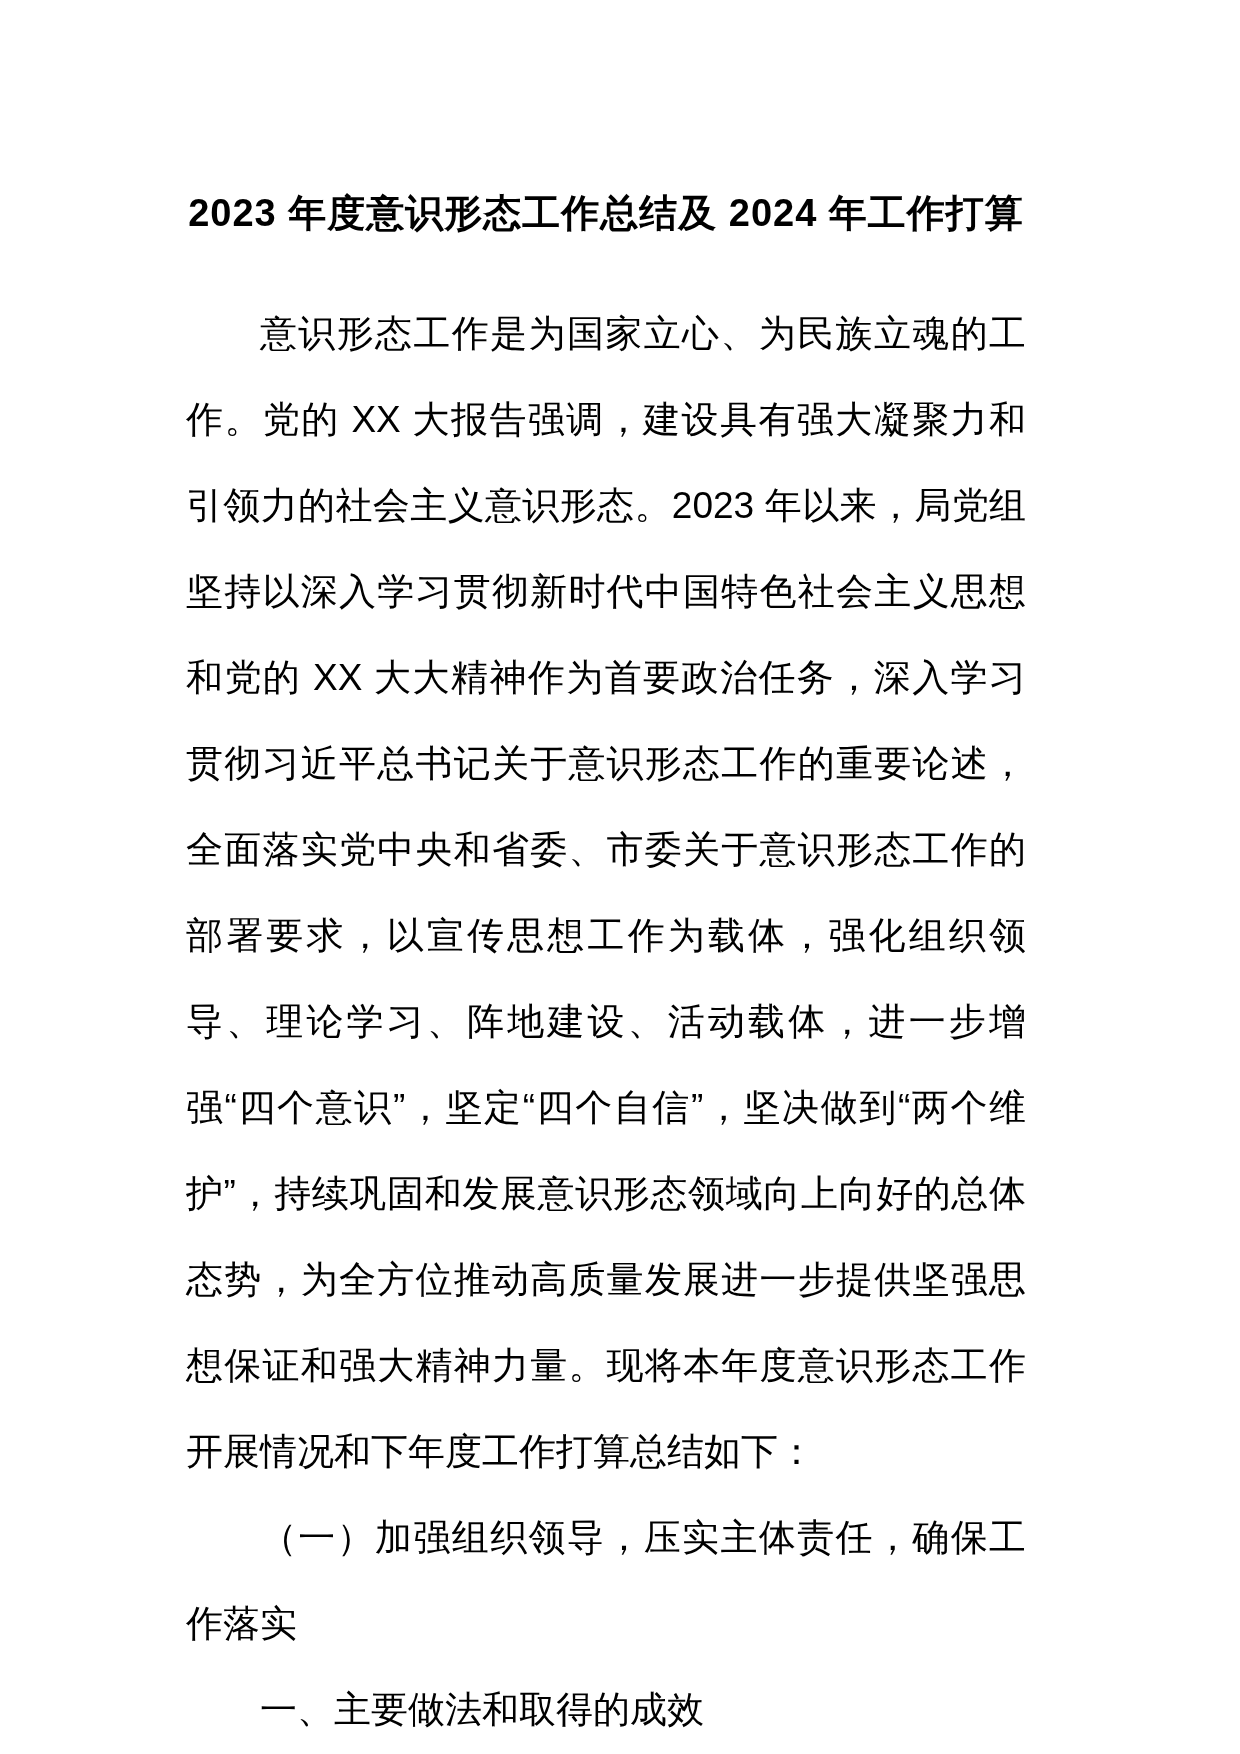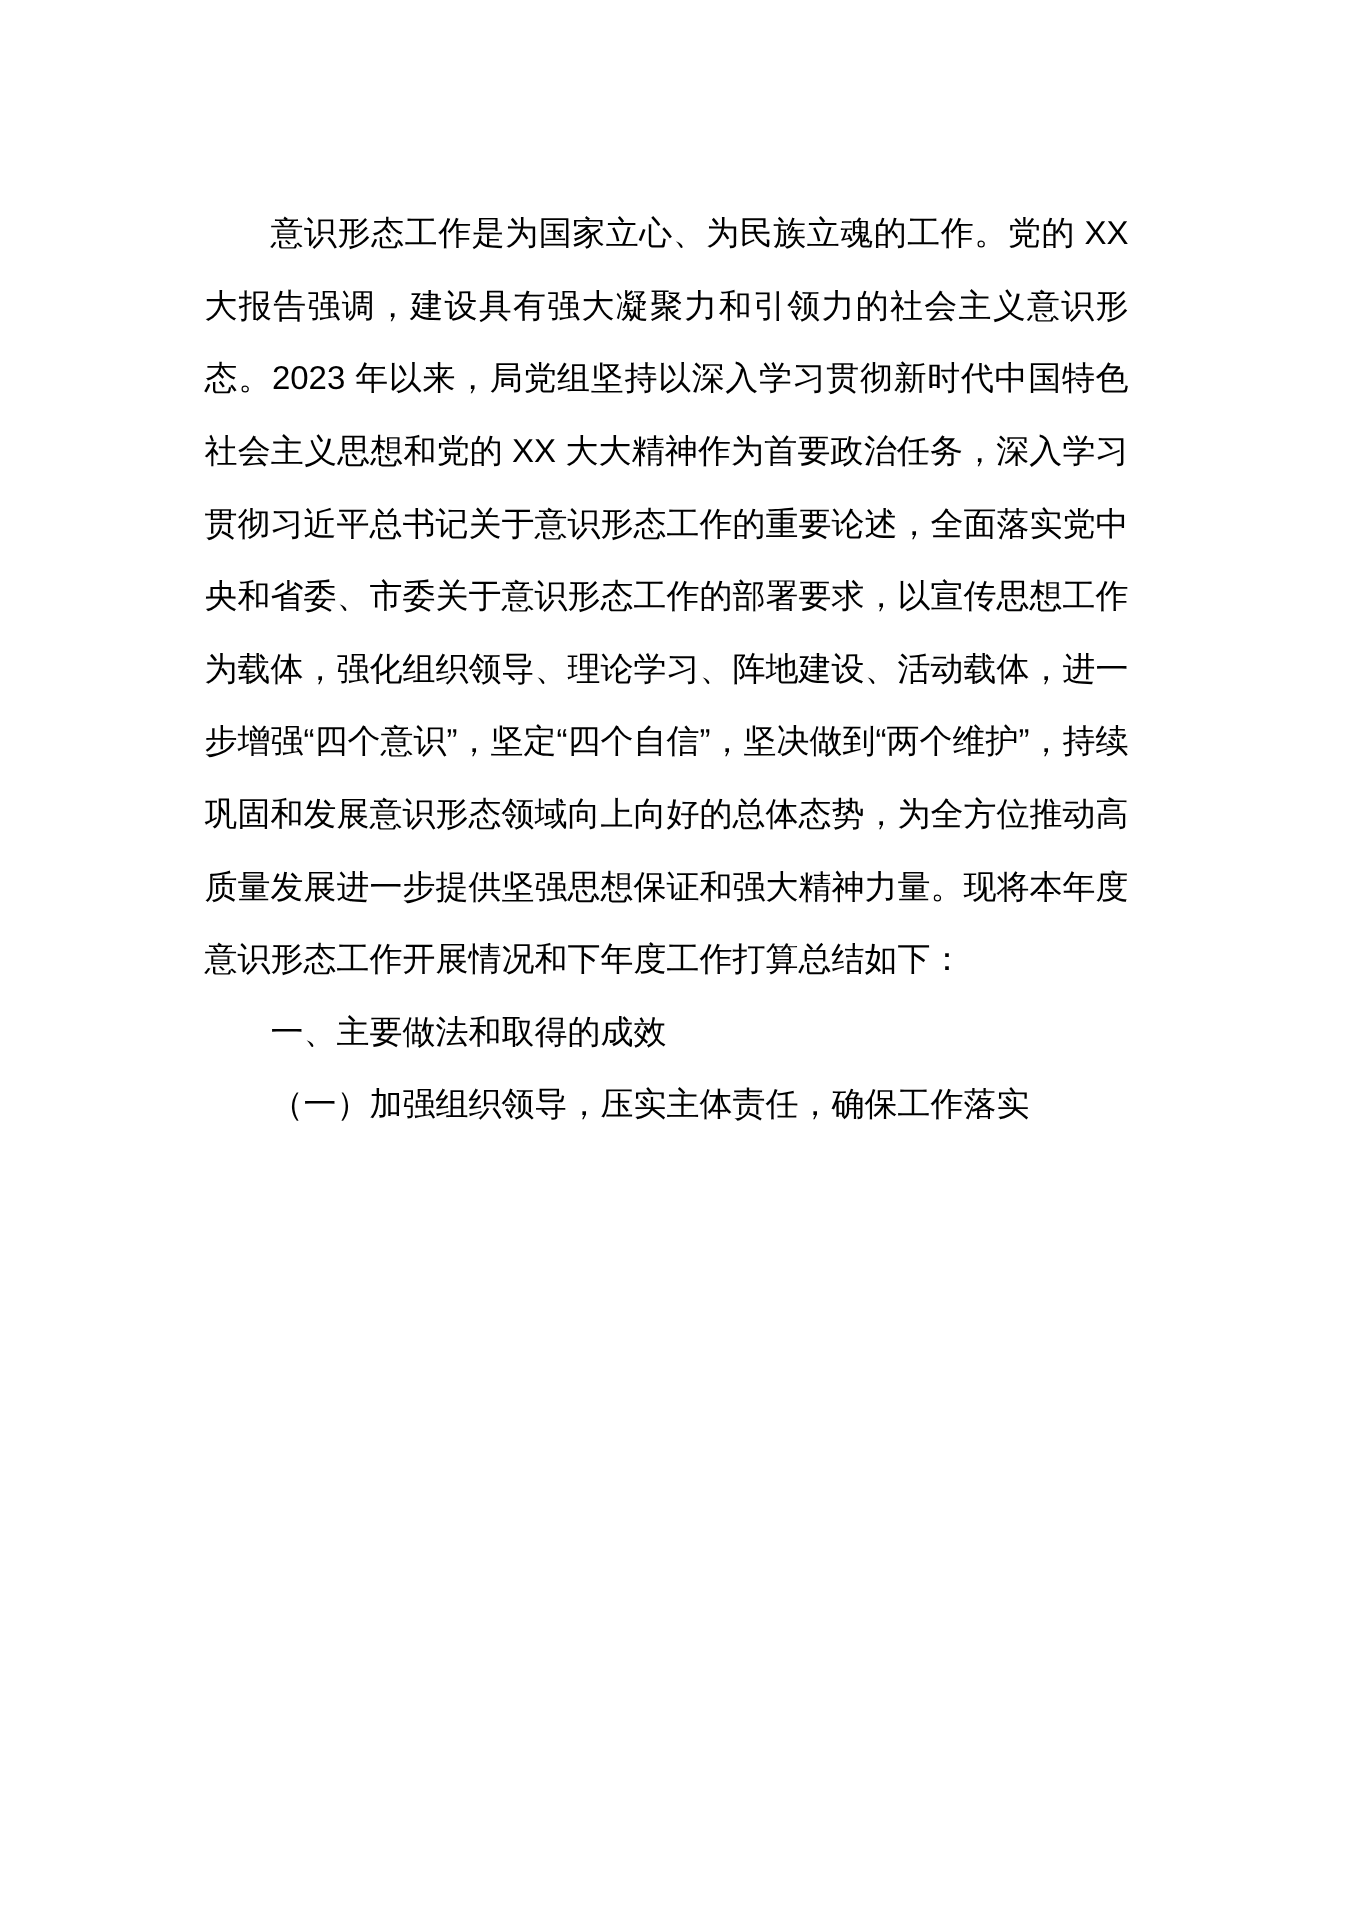--- a/index.html
+++ b/index.html
@@ -26,40 +26,41 @@
     margin: 0 0 45px 0;
     font-size: 38px;
     font-weight: 700;
     line-height: 66px;
     text-align: center;
     letter-spacing: 1px;
     color: #000000;
   }
   .para {
     margin: 0;
-    font-size: 30px;
-    line-height: 66px;
+    font-size: 37px;
+    line-height: 86px;
     text-align: justify;
     text-justify: inter-ideograph;
     text-indent: 2em;
     color: #000000;
     word-break: break-all;
   }
   .para .lead-bold {
     font-weight: 700;
   }
 </style>
 </head>
 <body>
 
 <div class="page">
   <div class="content">
 
+    <h1 class="doc-title">2023 年度意识形态工作总结及 2024 年工作打算</h1>
 
     <p class="para">意识形态工作是为国家立心、为民族立魂的工作。党的 XX 大报告强调，建设具有强大凝聚力和引领力的社会主义意识形态。2023 年以来，局党组坚持以深入学习贯彻新时代中国特色社会主义思想和党的 XX 大大精神作为首要政治任务，深入学习贯彻习近平总书记关于意识形态工作的重要论述，全面落实党中央和省委、市委关于意识形态工作的部署要求，以宣传思想工作为载体，强化组织领导、理论学习、阵地建设、活动载体，进一步增强“四个意识”，坚定“四个自信”，坚决做到“两个维护”，持续巩固和发展意识形态领域向上向好的总体态势，为全方位推动高质量发展进一步提供坚强思想保证和强大精神力量。现将本年度意识形态工作开展情况和下年度工作打算总结如下：</p>
 
+    <p class="para">（一）加强组织领导，压实主体责任，确保工作落实</p>
+
     <p class="para">一、主要做法和取得的成效</p>
-
-    <p class="para">（一）加强组织领导，压实主体责任，确保工作落实</p>
 
 
   </div>
 </div>
 
 </body></html>

